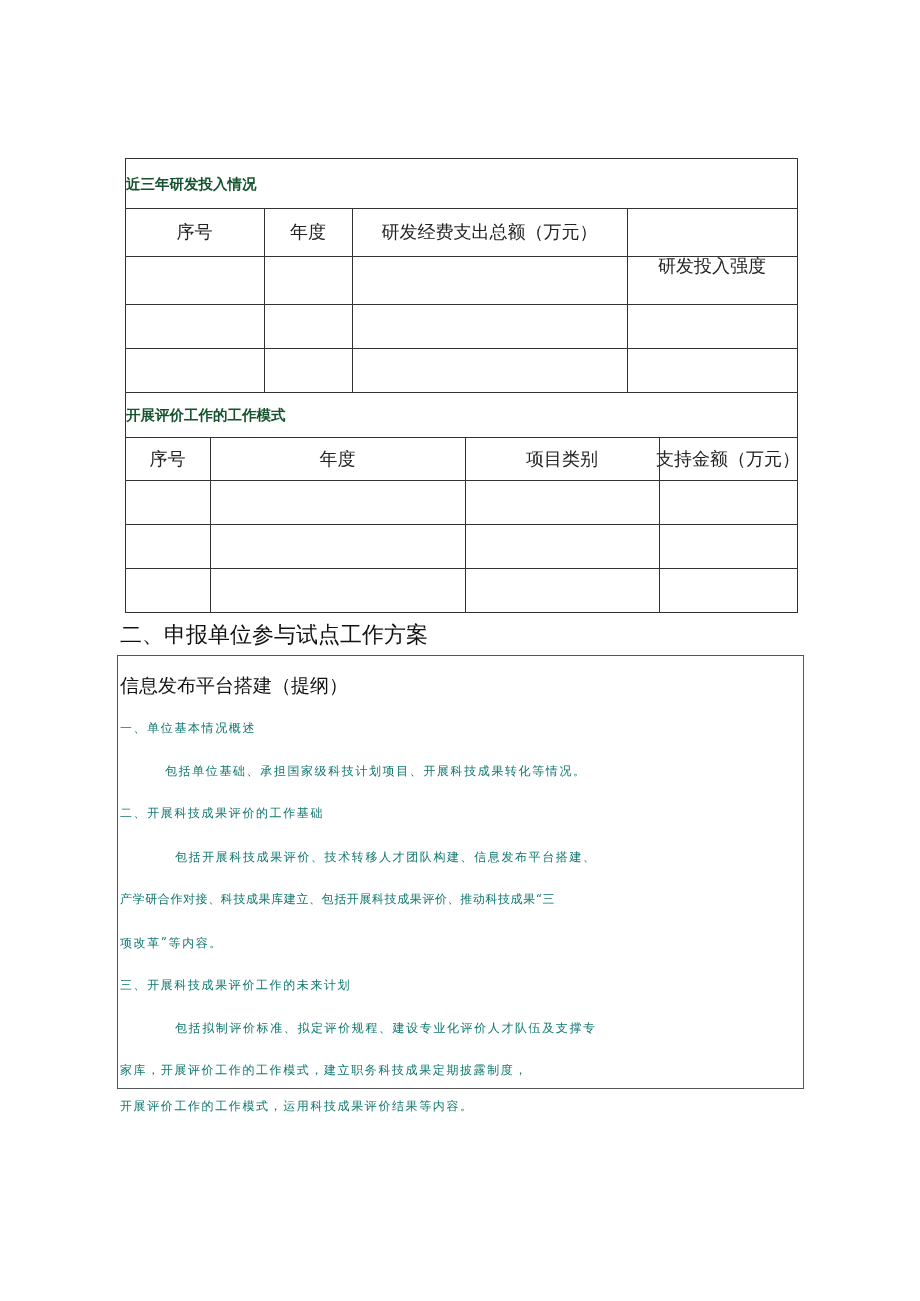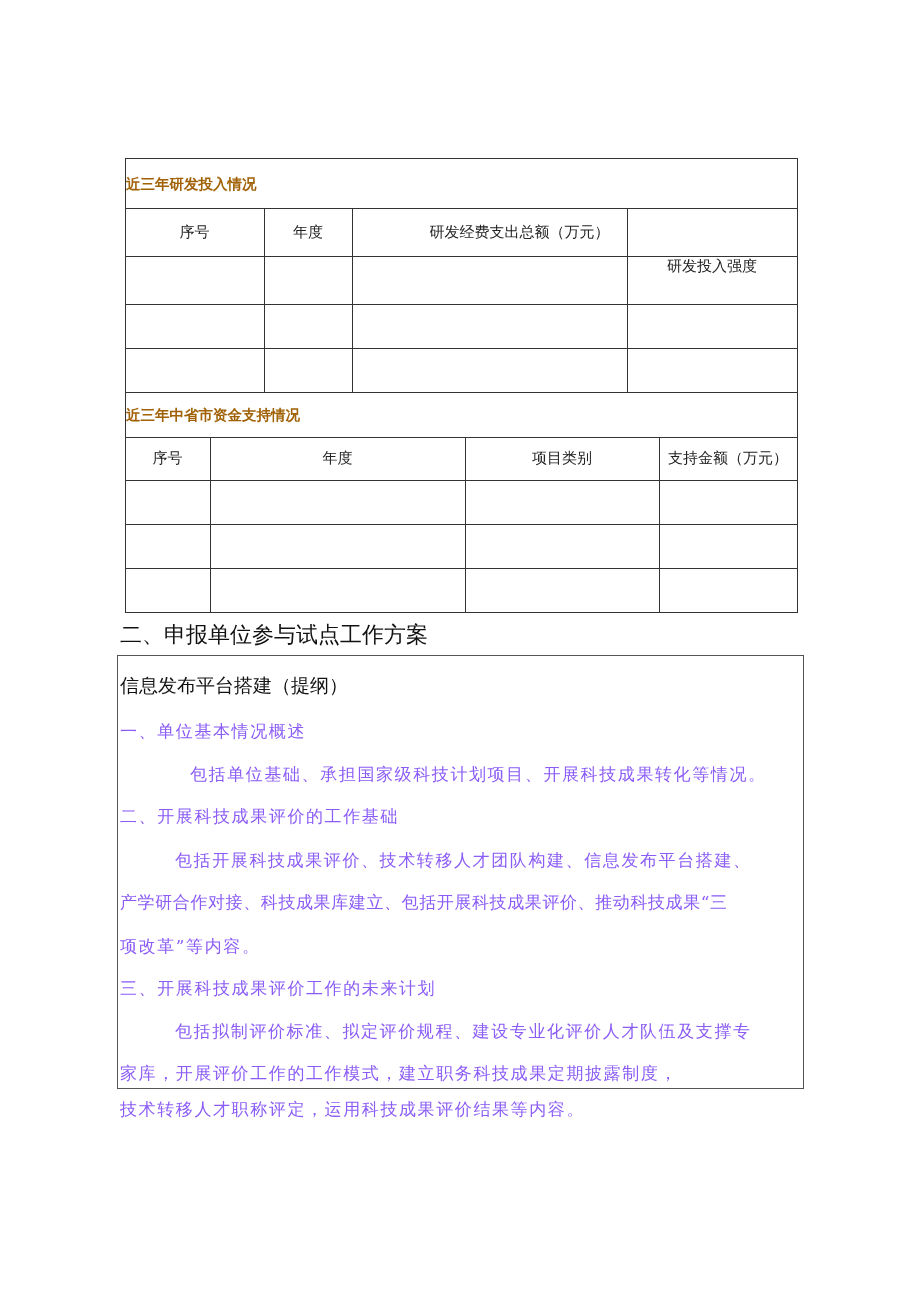--- a/index.html
+++ b/index.html
@@ -2,31 +2,31 @@
 <html><head>
 <meta charset="utf-8">
 <style>
   html, body { margin: 0; padding: 0; background: #ffffff; }
   body { width: 920px; height: 1301px; position: relative; overflow: hidden;
          font-family: "DejaVu Serif", "Liberation Serif", serif; color: #1a1a1a; }
   .abs { position: absolute; box-sizing: border-box; }
   .line-h { position: absolute; height: 1px; background: #333; }
   .line-v { position: absolute; width: 1px; background: #333; }
   .cell-text { position: absolute; display: flex; align-items: center; justify-content: center;
-               font-size: 15px; color: #222; white-space: nowrap;
+               font-size: 18px; color: #222; white-space: nowrap;
                font-family: "DejaVu Serif", "Liberation Serif", serif; }
-  .section-label { position: absolute; font-size: 14.5px; font-weight: bold; color: #a16207;
+  .section-label { position: absolute; font-size: 14.5px; font-weight: bold; color: #14532d;
                    font-family: "DejaVu Sans", "Liberation Sans", sans-serif; white-space: nowrap; }
   .heading2 { position: absolute; left: 120px; top: 620px; font-size: 22px; color: #111;
               font-family: "DejaVu Sans", "Liberation Sans", sans-serif; white-space: nowrap; }
   .box2 { position: absolute; left: 117px; top: 655px; width: 687px; height: 434px;
           border: 1px solid #555; box-sizing: border-box; }
   .outline-title { position: absolute; left: 120px; top: 673px; font-size: 19px; color: #111;
                    font-family: "DejaVu Sans", "Liberation Sans", sans-serif; white-space: nowrap; }
-  .para { position: absolute; font-size: 17px; color: #8b5cf6; letter-spacing: 1.6px; white-space: nowrap;
+  .para { position: absolute; font-size: 12px; color: #0f766e; letter-spacing: 1.6px; white-space: nowrap;
           font-family: "DejaVu Serif", "Liberation Serif", serif; }
 </style>
 </head>
 <body>
 
 <div>
 
   <div class="line-h" style="left:125px; top:158px; width:673px;"></div>
   <div class="line-v" style="left:125px; top:158px; height:234px;"></div>
   <div class="line-v" style="left:797px; top:158px; height:234px;"></div>
@@ -38,21 +38,21 @@
   <div class="line-h" style="left:125px; top:392px; width:673px;"></div>
 
   <div class="line-v" style="left:264px; top:208px; height:184px;"></div>
   <div class="line-v" style="left:352px; top:208px; height:184px;"></div>
   <div class="line-v" style="left:627px; top:208px; height:184px;"></div>
 
   <div class="section-label" style="left:126px; top:175px;">近三年研发投入情况</div>
 
   <div class="cell-text" style="left:125px; top:208px; width:139px; height:48px;">序号</div>
   <div class="cell-text" style="left:264px; top:208px; width:88px; height:48px;">年度</div>
-  <div class="cell-text" style="left:352px; top:208px; width:275px; height:48px;margin-left:30px;">研发经费支出总额（万元）</div>
+  <div class="cell-text" style="left:352px; top:208px; width:275px; height:48px;">研发经费支出总额（万元）</div>
   <div class="cell-text" style="left:627px; top:208px; width:170px; height:48px;margin-top:34px;">研发投入强度</div>
 
   <div class="abs" style="left:126px; top:257px; width:138px; height:47px;"></div>
   <div class="abs" style="left:265px; top:257px; width:87px; height:47px;"></div>
   <div class="abs" style="left:353px; top:257px; width:274px; height:47px;"></div>
   <div class="abs" style="left:628px; top:257px; width:169px; height:47px;"></div>
   <div class="abs" style="left:126px; top:305px; width:138px; height:43px;"></div>
   <div class="abs" style="left:265px; top:305px; width:87px; height:43px;"></div>
   <div class="abs" style="left:353px; top:305px; width:274px; height:43px;"></div>
   <div class="abs" style="left:628px; top:305px; width:169px; height:43px;"></div>
@@ -67,21 +67,21 @@
   <div class="line-v" style="left:797px; top:392px; height:220px;"></div>
   <div class="line-h" style="left:125px; top:437px; width:673px;"></div>
   <div class="line-h" style="left:125px; top:480px; width:673px;"></div>
   <div class="line-h" style="left:125px; top:524px; width:673px;"></div>
   <div class="line-h" style="left:125px; top:568px; width:673px;"></div>
   <div class="line-h" style="left:125px; top:612px; width:673px;"></div>
   <div class="line-v" style="left:210px; top:437px; height:175px;"></div>
   <div class="line-v" style="left:465px; top:437px; height:175px;"></div>
   <div class="line-v" style="left:659px; top:437px; height:175px;"></div>
 
-  <div class="section-label" style="left:126px; top:406px;">近三年中省市资金支持情况</div>
+  <div class="section-label" style="left:126px; top:406px;">开展评价工作的工作模式</div>
 
   <div class="cell-text" style="left:125px; top:437px; width:85px; height:43px;">序号</div>
   <div class="cell-text" style="left:210px; top:437px; width:255px; height:43px;">年度</div>
   <div class="cell-text" style="left:465px; top:437px; width:194px; height:43px;">项目类别</div>
   <div class="cell-text" style="left:659px; top:437px; width:138px; height:43px;">支持金额（万元）</div>
 
   <div class="abs" style="left:126px; top:481px; width:84px; height:43px;"></div>
   <div class="abs" style="left:211px; top:481px; width:254px; height:43px;"></div>
   <div class="abs" style="left:466px; top:481px; width:193px; height:43px;"></div>
   <div class="abs" style="left:660px; top:481px; width:137px; height:43px;"></div>
@@ -95,24 +95,24 @@
   <div class="abs" style="left:660px; top:569px; width:137px; height:43px;"></div>
 </div>
 
 <div class="heading2">二、申报单位参与试点工作方案</div>
 
 <div class="box2"></div>
 
 <div class="outline-title">信息发布平台搭建（提纲）</div>
 
 <div class="para" style="left:120px; top:720px;">一、单位基本情况概述</div>
-<div class="para" style="left:190px; top:763px;">包括单位基础、承担国家级科技计划项目、开展科技成果转化等情况。</div>
+<div class="para" style="left:165px; top:763px;">包括单位基础、承担国家级科技计划项目、开展科技成果转化等情况。</div>
 
 <div class="para" style="left:120px; top:805px;">二、开展科技成果评价的工作基础</div>
 <div class="para" style="left:175px; top:849px;">包括开展科技成果评价、技术转移人才团队构建、信息发布平台搭建、</div>
 <div class="para" style="left:120px; top:891px; letter-spacing:0.6px;">产学研合作对接、科技成果库建立、包括开展科技成果评价、推动科技成果“三</div>
 <div class="para" style="left:120px; top:935px;">项改革”等内容。</div>
 
 <div class="para" style="left:120px; top:977px;">三、开展科技成果评价工作的未来计划</div>
 <div class="para" style="left:175px; top:1020px;">包括拟制评价标准、拟定评价规程、建设专业化评价人才队伍及支撑专</div>
 <div class="para" style="left:120px; top:1062px;">家库，开展评价工作的工作模式，建立职务科技成果定期披露制度，</div>
 
-<div class="para" style="left:120px; top:1098px;">技术转移人才职称评定，运用科技成果评价结果等内容。</div>
+<div class="para" style="left:120px; top:1098px;">开展评价工作的工作模式，运用科技成果评价结果等内容。</div>
 
 </body></html>

